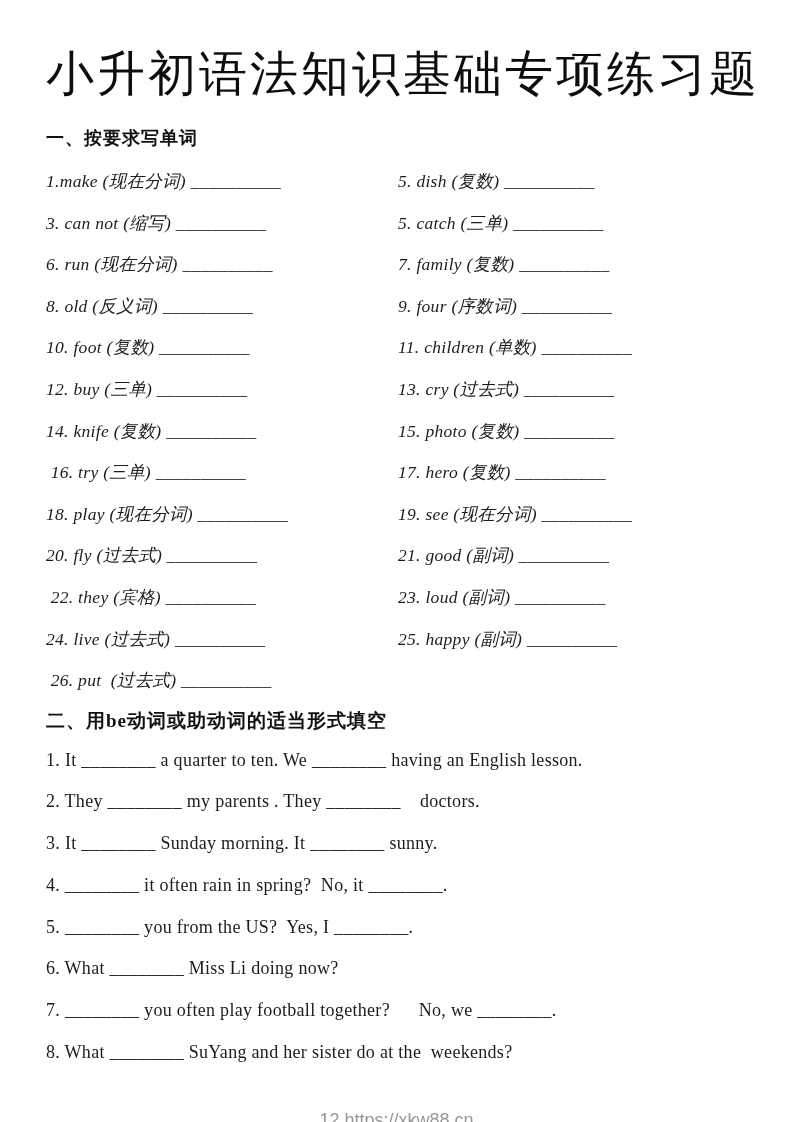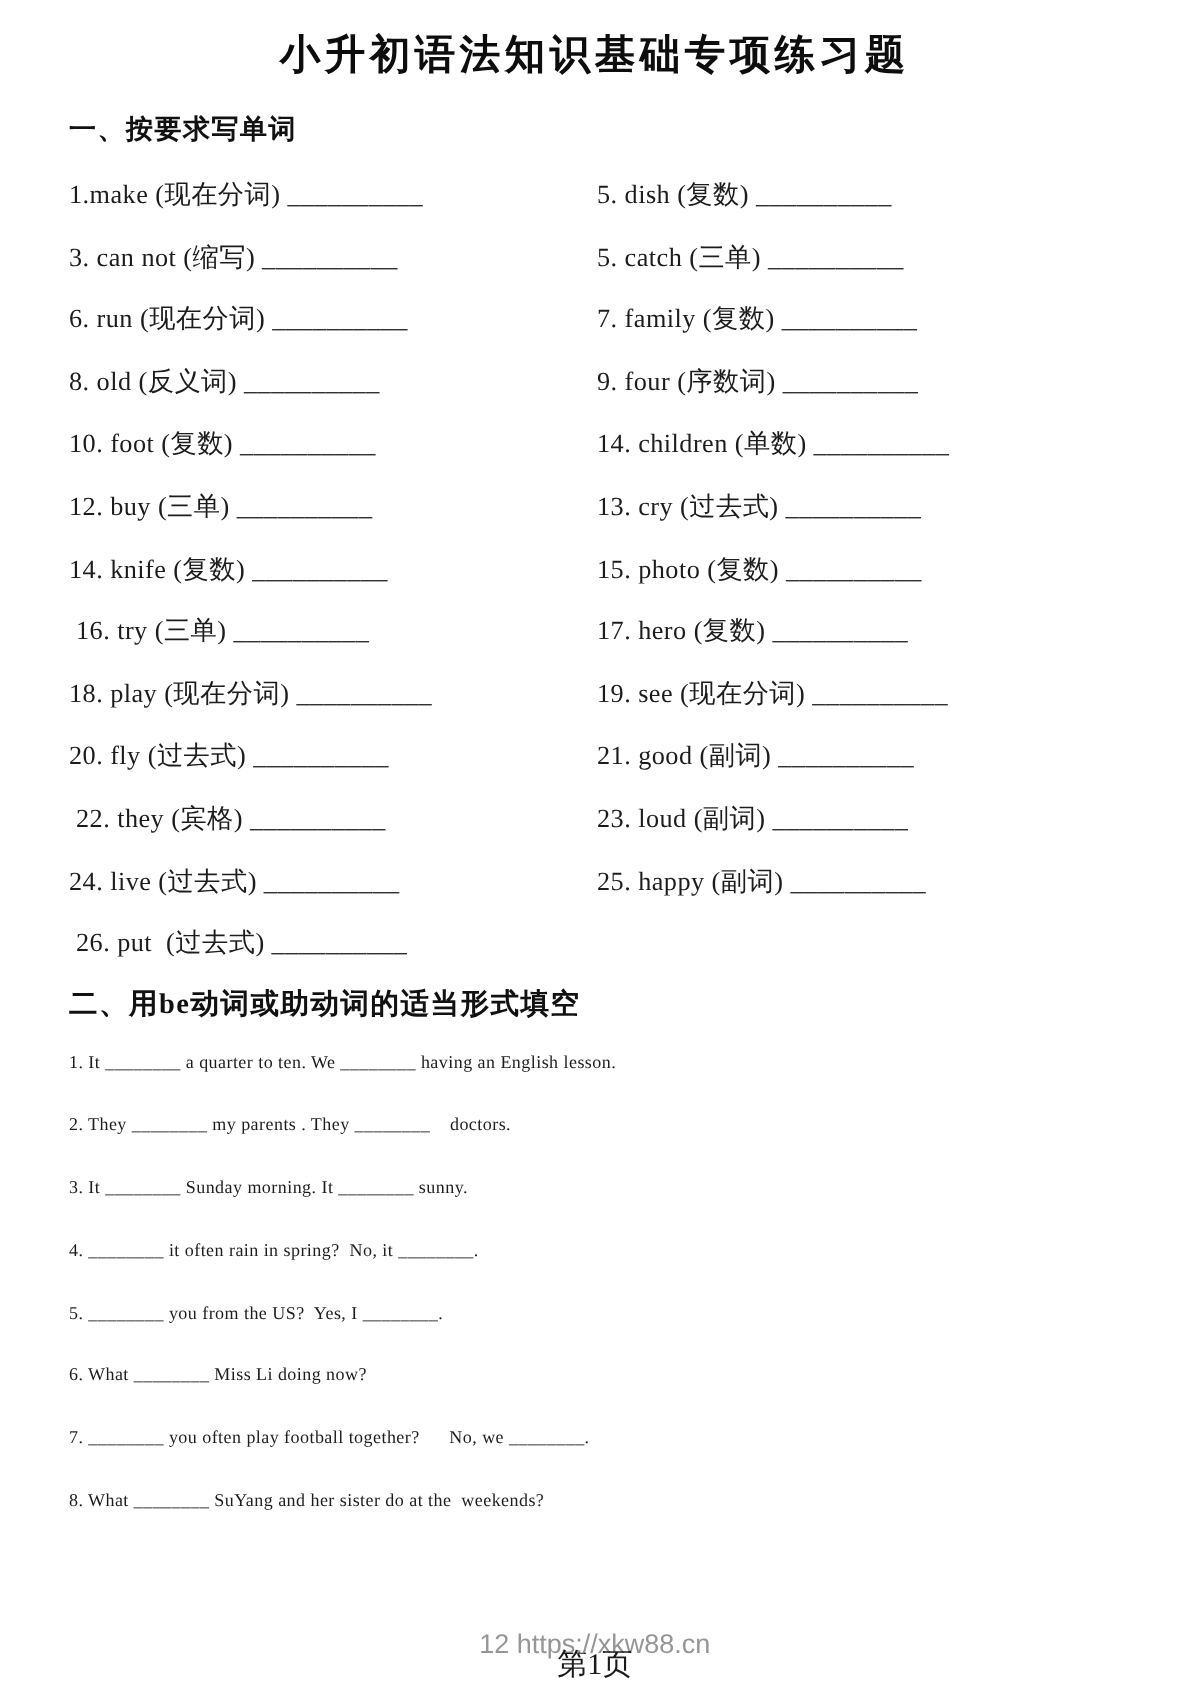--- a/index.html
+++ b/index.html
@@ -9,58 +9,59 @@
     overflow: hidden;
     font-family: "Liberation Serif", "DejaVu Serif", serif;
     color: #1c1c1c;
   }
   .page {
     position: relative;
     width: 793px; height: 1122px;
     padding: 0 46px;
   }
   .doc-title {
-    margin-top: 18px;
+    margin-top: 42px;
     text-align: center;
-    font-size: 27px;
-    font-weight: bold;
+    font-size: 48px;
+    font-weight: normal;
     letter-spacing: 3px;
     color: #0d0d0d;
     white-space: nowrap;
   }
   .s1-heading {
     margin-top: 20px;
     font-size: 18px;
     font-weight: bold;
     letter-spacing: 1px;
     color: #111;
   }
   .s1-grid {
     margin-top: 11px;
     display: grid;
     grid-template-columns: 352px auto;
     grid-auto-rows: 41.6px;
     grid-auto-flow: row;
+    font-style: italic;
   }
   .s1-grid .item {
     font-size: 17.5px;
     line-height: 41.6px;
     white-space: pre;
     letter-spacing: 0.3px;
   }
   .s2-heading {
     margin-top: 6px;
     font-size: 19px;
     font-weight: bold;
     letter-spacing: 1px;
     color: #111;
   }
   .s2-list { margin-top: 6px; }
   .s2-list .item {
-    font-size: 12px;
+    font-size: 18px;
     line-height: 41.7px;
     white-space: pre;
     letter-spacing: 0.3px;
   }
   .footer {
     position: absolute;
     left: 0; bottom: 0;
     width: 100%;
     height: 62px;
   }
@@ -96,21 +97,21 @@
   <div class="s1-grid">
       <div class="item">1.make (现在分词) __________</div>
       <div class="item">5. dish (复数) __________</div>
       <div class="item">3. can not (缩写) __________</div>
       <div class="item">5. catch (三单) __________</div>
       <div class="item">6. run (现在分词) __________</div>
       <div class="item">7. family (复数) __________</div>
       <div class="item">8. old (反义词) __________</div>
       <div class="item">9. four (序数词) __________</div>
       <div class="item">10. foot (复数) __________</div>
-      <div class="item">14. children (单数) __________</div>
+      <div class="item">11. children (单数) __________</div>
       <div class="item">12. buy (三单) __________</div>
       <div class="item">13. cry (过去式) __________</div>
       <div class="item">14. knife (复数) __________</div>
       <div class="item">15. photo (复数) __________</div>
       <div class="item"> 16. try (三单) __________</div>
       <div class="item">17. hero (复数) __________</div>
       <div class="item">18. play (现在分词) __________</div>
       <div class="item">19. see (现在分词) __________</div>
       <div class="item">20. fly (过去式) __________</div>
       <div class="item">21. good (副词) __________</div>

